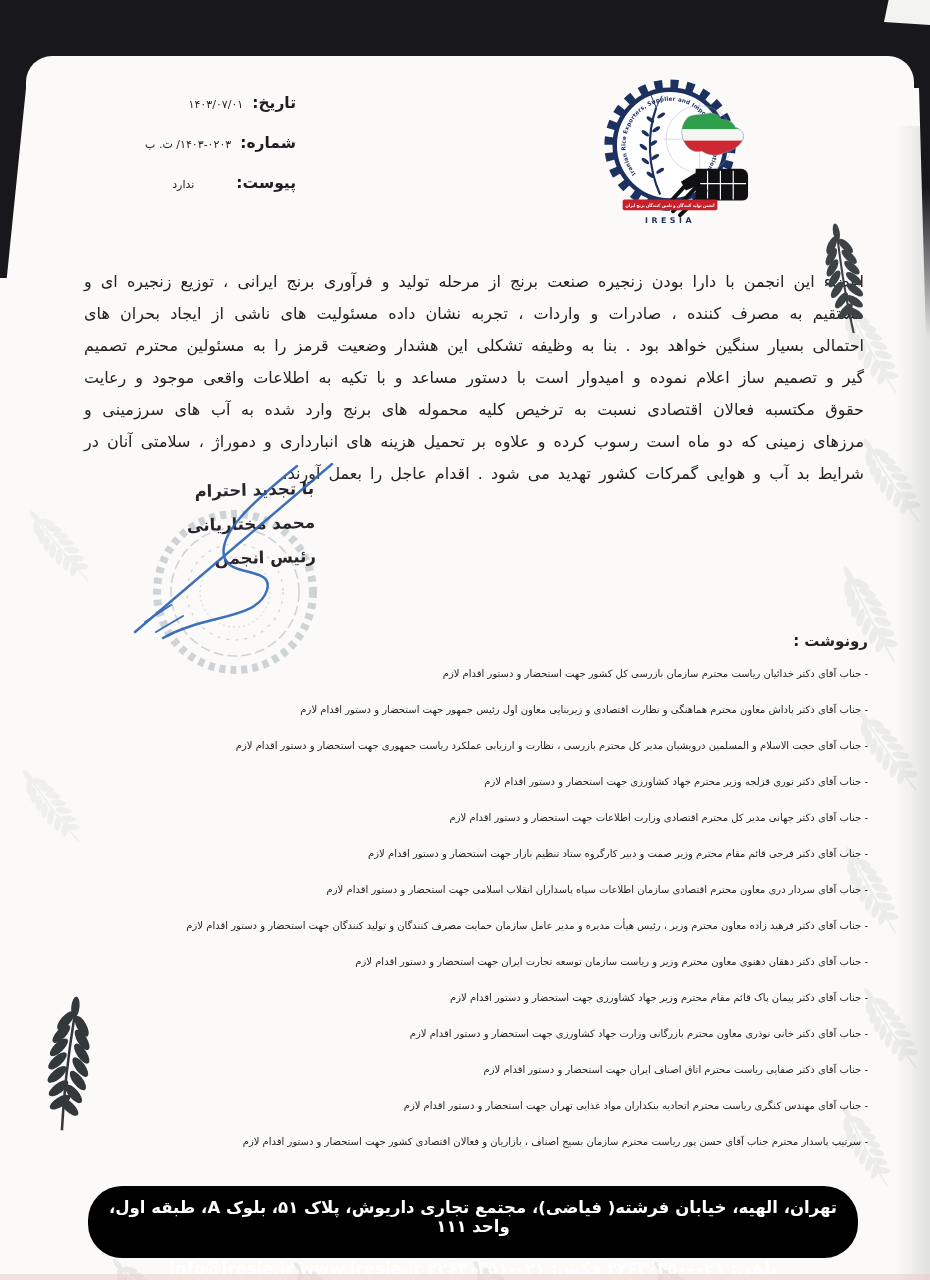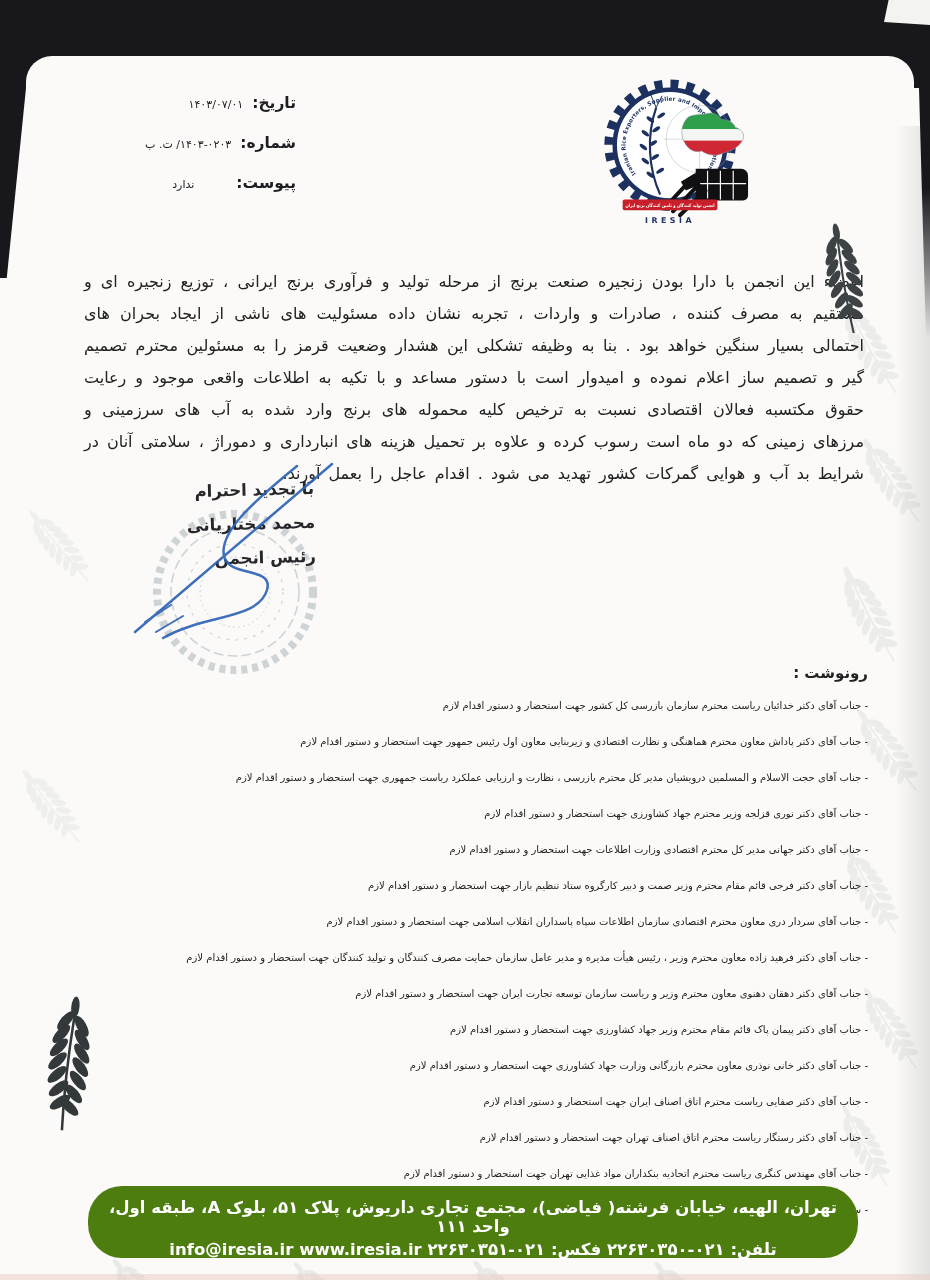--- a/index.html
+++ b/index.html
@@ -30,34 +30,34 @@
   
   .body-par{position:absolute;left:84px;right:66px;top:266px;z-index:5;direction:rtl;
     text-align:justify;font-size:16px;line-height:32px;color:#222;margin:0;word-spacing:3px;}
   
   .stamp{position:absolute;left:140px;top:505px;width:190px;height:175px;z-index:5;color:#a3aeb6;}
   .sig{position:absolute;left:125px;top:452px;width:215px;height:195px;z-index:7;}
   .sig-text{position:absolute;left:150px;top:474px;width:165px;z-index:6;direction:rtl;
     text-align:right;font-weight:bold;font-size:16.5px;line-height:34px;color:#26262b;
     transform:rotate(-1.5deg);}
   
-  .cc{position:absolute;left:80px;right:62px;top:664px;z-index:5;direction:rtl;color:#222;}
+  .cc{position:absolute;left:80px;right:62px;top:632px;z-index:5;direction:rtl;color:#222;}
   .cc-title{font-weight:bold;font-size:15px;margin-bottom:9px;}
   .cc-item{font-size:10px;line-height:25px;text-align:justify;padding-right:13px;text-indent:-13px;margin-top:11px;}
   
   .wheat-right{position:absolute;left:816px;top:222px;width:56px;height:112px;color:#3d4245;z-index:5;
     transform:rotate(-10deg);}
   .wheat-left{position:absolute;left:26px;top:995px;width:86px;height:136px;color:#33383b;z-index:5;
     transform:rotate(6deg);}
   .wm{position:absolute;color:#8f9894;opacity:.13;z-index:1;}
   
-  .pill{position:absolute;left:88px;top:1186px;width:770px;height:72px;background:#4d7c0f;
+  .pill{position:absolute;left:88px;top:1186px;width:770px;height:72px;background:#000000;
     border-radius:34px;z-index:6;color:#fff;direction:rtl;text-align:center;}
   .pill-line1{font-weight:bold;font-size:16.5px;margin-top:12px;}
-  .pill-line2{font-weight:bold;font-size:16.5px;margin-top:4px;}
+  .pill-line2{font-weight:bold;font-size:16.5px;margin-top:23px;}
   .defs-holder{position:absolute;width:0;height:0;overflow:hidden;}
   svg{display:block;}
 </style>
 </head>
 <body>
 
 <div class="stage">
 
   <svg class="defs-holder" aria-hidden="true">
     <symbol id="wheat" viewBox="0 0 70 140">
@@ -268,21 +268,20 @@
     <div class="cc-item">- جناب آقای حجت الاسلام و المسلمین درویشیان مدیر کل محترم بازرسی ، نظارت و ارزیابی عملکرد ریاست جمهوری جهت استحضار و دستور اقدام لازم</div>
     <div class="cc-item">- جناب آقای دکتر نوری قزلجه وزیر محترم جهاد کشاورزی جهت استحضار و دستور اقدام لازم</div>
     <div class="cc-item">- جناب آقای دکتر جهانی مدیر کل محترم اقتصادی وزارت اطلاعات جهت استحضار و دستور اقدام لازم</div>
     <div class="cc-item">- جناب آقای دکتر فرحی قائم مقام محترم وزیر صمت و دبیر کارگروه ستاد تنظیم بازار جهت استحضار و دستور اقدام لازم</div>
     <div class="cc-item">- جناب آقای سردار دری معاون محترم اقتصادی سازمان اطلاعات سپاه پاسداران انقلاب اسلامی جهت استحضار و دستور اقدام لازم</div>
     <div class="cc-item">- جناب آقای دکتر فرهید زاده معاون محترم وزیر ، رئیس هیأت مدیره و مدیر عامل سازمان حمایت مصرف کنندگان و تولید کنندگان جهت استحضار و دستور اقدام لازم</div>
     <div class="cc-item">- جناب آقای دکتر دهقان دهنوی معاون محترم وزیر و ریاست سازمان توسعه تجارت ایران جهت استحضار و دستور اقدام لازم</div>
     <div class="cc-item">- جناب آقای دکتر پیمان پاک قائم مقام محترم وزیر جهاد کشاورزی جهت استحضار و دستور اقدام لازم</div>
     <div class="cc-item">- جناب آقای دکتر خانی نوذری معاون محترم بازرگانی وزارت جهاد کشاورزی جهت استحضار و دستور اقدام لازم</div>
     <div class="cc-item">- جناب آقای دکتر صفایی ریاست محترم اتاق اصناف ایران جهت استحضار و دستور اقدام لازم</div>
-    <div class="cc-item">- جناب آقای دکتر رستگار ریاست محترم اتاق اصناف تهران جهت استحضار و دستور اقدام لازم</div>
     <div class="cc-item">- جناب آقای مهندس کنگری ریاست محترم اتحادیه بنکداران مواد غذایی تهران جهت استحضار و دستور اقدام لازم</div>
     <div class="cc-item">- سرتیپ پاسدار محترم جناب آقای حسن پور ریاست محترم سازمان بسیج اصناف ، بازاریان و فعالان اقتصادی کشور جهت استحضار و دستور اقدام لازم</div>
   </section>
 
   <div class="wheat-right">
     <svg width="100%" height="100%">
         <use href="#wheat"></use>
       </svg>
   </div>
   <div class="wheat-left">

